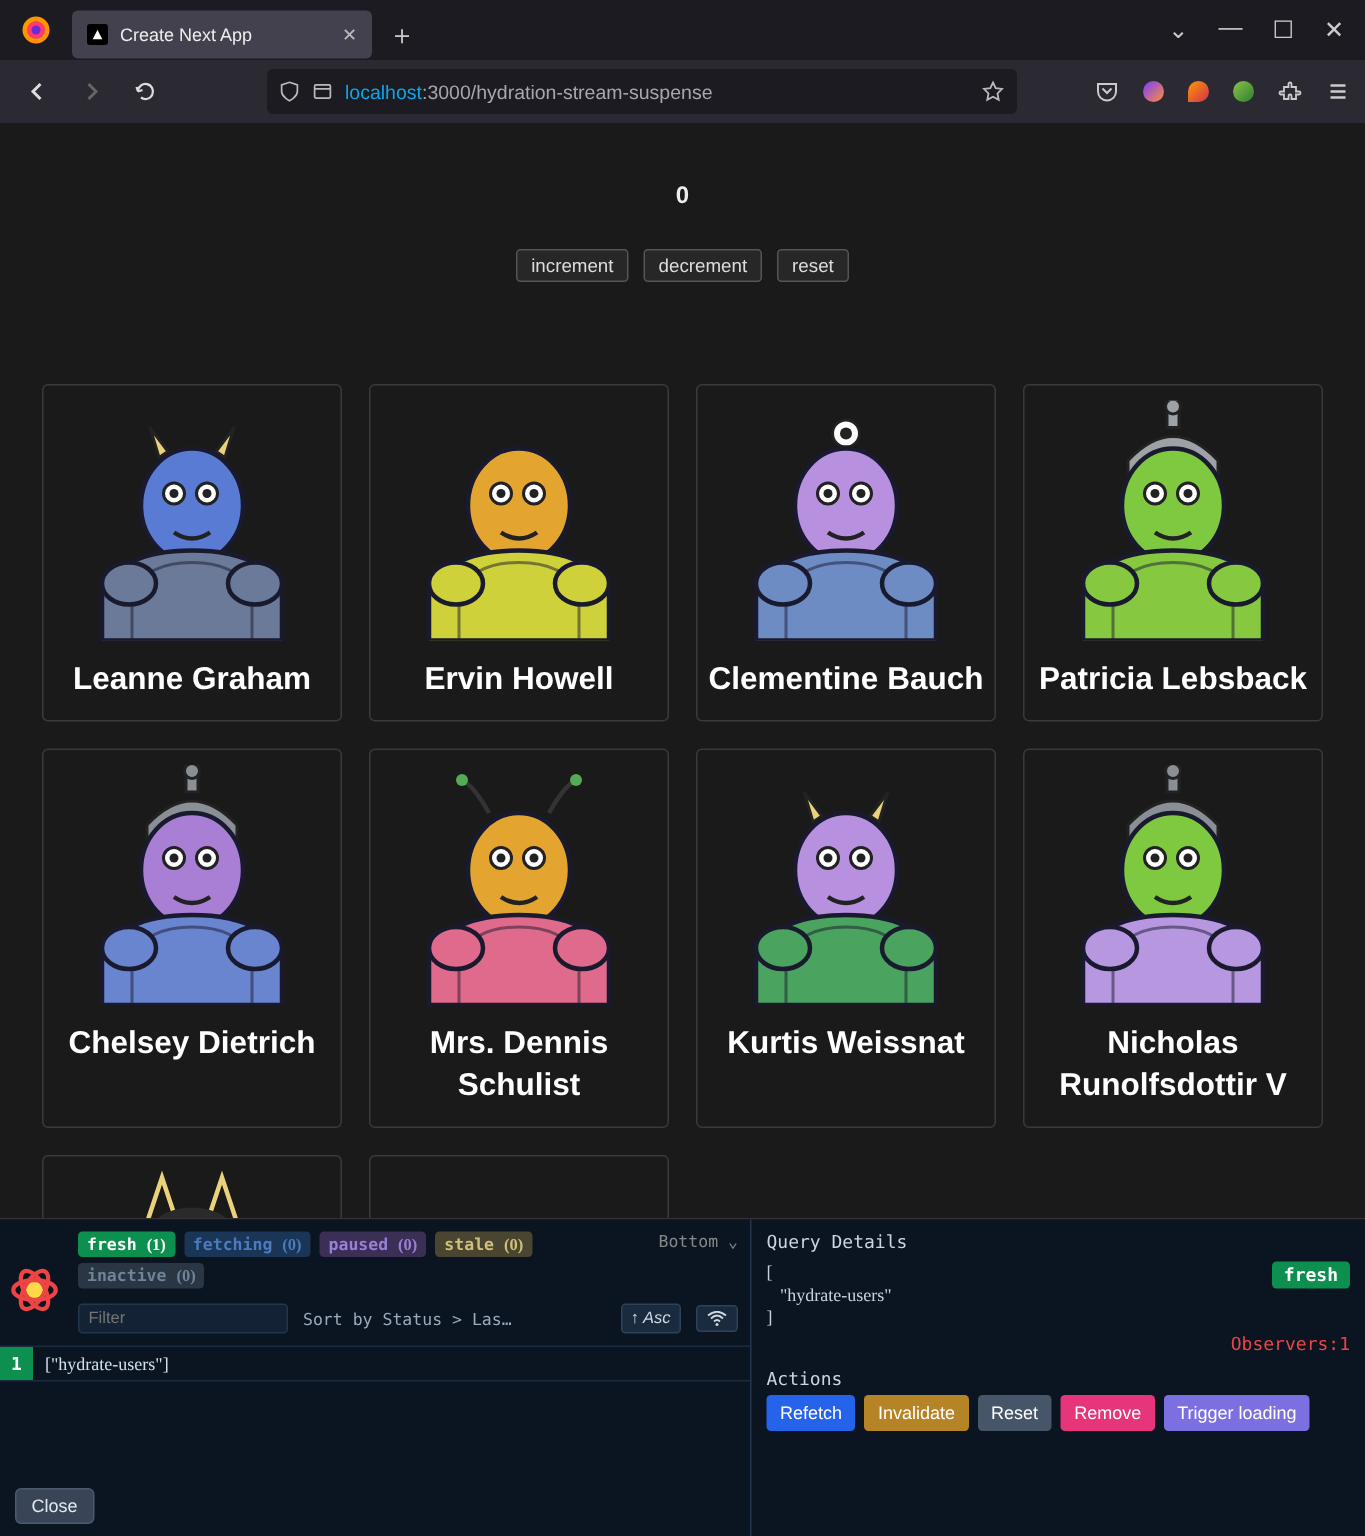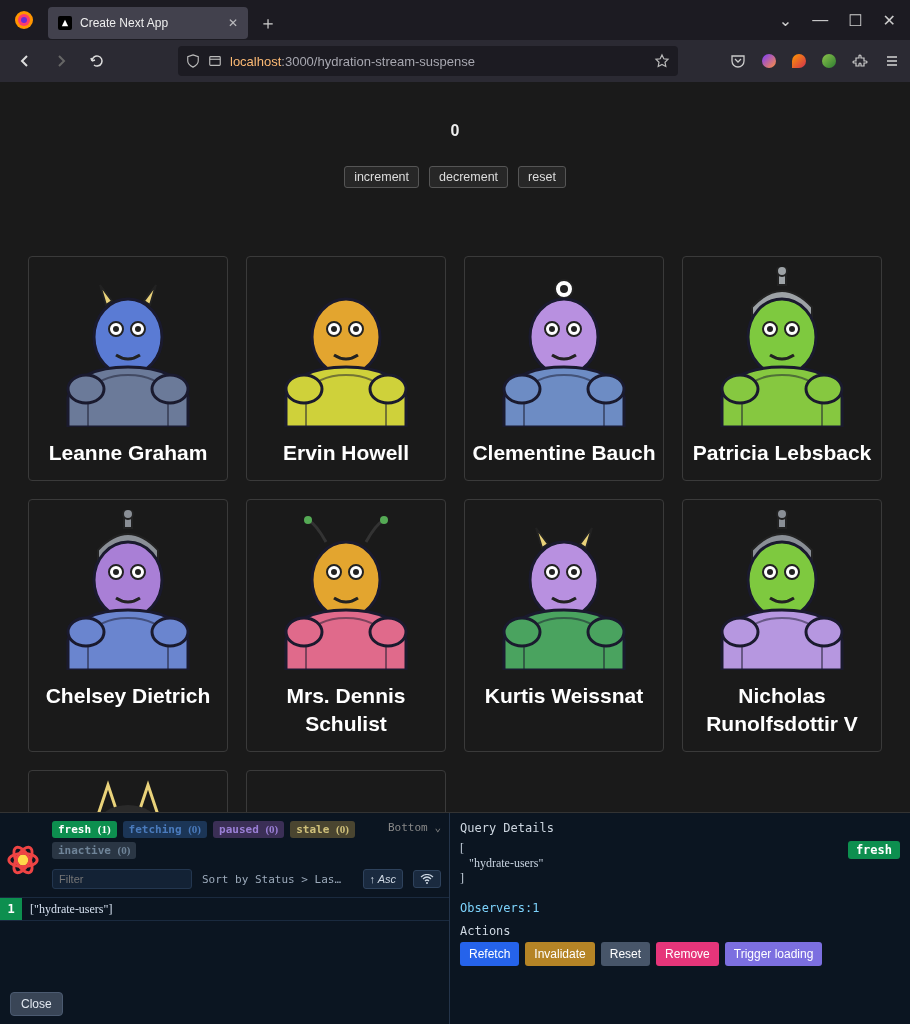--- a/index.html
+++ b/index.html
@@ -9,21 +9,21 @@
   .ff-logo { width:48px; display:flex; align-items:center; justify-content:center; }
   .tab { background:#42414d; height:32px; border-radius:4px; display:flex; align-items:center; padding:0 10px; gap:8px; font-size:12px; color:#eee; width:200px; margin-top:6px;}
   .tab-favicon { width:14px;height:14px;background:#000;display:flex;align-items:center;justify-content:center;border-radius:2px;}
   .tab-close { margin-left:auto; opacity:.7;}
   .newtab { width:28px;height:28px;color:#ccc;display:flex;align-items:center;justify-content:center;font-size:18px;margin-left:6px;margin-top:6px;}
   .winctrls { margin-left:auto; display:flex; gap:20px; padding-right:14px; color:#ccc;}
   .toolbar { height:42px; background:#2b2a33; display:flex; align-items:center; gap:6px; padding:0 10px;}
   .tool-btn { width:30px;height:30px;display:flex;align-items:center;justify-content:center;color:#ccc;border-radius:4px;}
   .tool-btn.disabled { color:#666;}
   .urlbar { flex:0 0 500px; height:30px; background:#1c1b22; border-radius:4px; display:flex; align-items:center; padding:0 8px; gap:8px; color:#bbb; font-size:13px; margin-left:60px;}
-  .urlbar .domain { color:#fdba74;}
+  .urlbar .domain { color:#0ea5e9;}
   .urlbar .path { color:#a7a7b0;}
   .url-star { margin-left:auto;}
   .right-icons { margin-left:auto; display:flex; gap:16px; align-items:center; color:#ccc;}
   .dot-orange{width:14px;height:14px;background:linear-gradient(135deg,#7a3cff,#ff8f3c);border-radius:50%;}
   .dot-swirl{width:14px;height:14px;background:linear-gradient(135deg,#ff9800,#d03050);border-radius:50% 50% 50% 0;}
   .dot-green{width:14px;height:14px;background:linear-gradient(135deg,#8bc34a,#2e7d32);border-radius:50%;}
   
   .page { background:#1a1a1a; height:calc(1024px - 40px - 42px); overflow:hidden; position:relative; color:#eee;}
   .counter-area { text-align:center; padding:40px 0 18px;}
   .counter-value { font-size:16px; font-weight:bold;}
@@ -32,21 +32,21 @@
   .grid { display:grid; grid-template-columns: repeat(4, 200px); gap:18px; justify-content:center; padding:50px 18px 0;}
   .card { border:1px solid #3a3a3a; border-radius:4px; overflow:hidden; text-align:center; padding-bottom:14px;}
   .avatar-wrap { height:170px; display:flex; align-items:flex-end; justify-content:center;}
   .card-name { font-weight:bold; font-size:21px; color:#fff; padding:12px 6px 0; line-height:1.3;}
   .grid2 { display:grid; grid-template-columns: repeat(4, 200px); gap:18px; justify-content:center; padding:18px 18px 0;}
   .partial-card { border:1px solid #3a3a3a; border-radius:4px; height:46px; display:flex; align-items:flex-end; justify-content:center;}
   
 
   
   .devtools { position:absolute; bottom:0; left:0; right:0; height:212px; background:#0b1521; border-top:1px solid #333; display:flex; font-family: ui-monospace, Menlo, Consolas, monospace; font-size:12px;}
-  .dt-left { width:450px; border-right:1px solid #24344a; background:#0b1521; position:relative; overflow:hidden;}
+  .dt-left { width:501px; border-right:1px solid #24344a; background:#0b1521; position:relative; overflow:hidden;}
   .dt-right { flex:1; background:#0b1521; padding:8px 10px; overflow:hidden;}
   .rq-logo { position:absolute; left:6px; top:30px; width:34px;height:34px;}
   .badges { display:flex; gap:6px; padding:8px 8px 4px 52px; flex-wrap:wrap;}
   .badge { border-radius:3px; padding:2px 6px; font-size:11px; font-weight:bold;}
   .b-fresh{background:#0d8f4f;color:#fff;}
   .b-fetch{background:#1b3556;color:#4a7bbd;}
   .b-paused{background:#3b2f56;color:#9a7fd6;}
   .b-stale{background:#4a4530;color:#cfc07a;}
   .b-inactive{background:#2a3644;color:#6f8498;}
   .badge .count{font-family:ui-monospace;}
@@ -59,21 +59,21 @@
   .wifi-btn { background:#1a2a3f; border:1px solid #2e425c; border-radius:3px; padding:3px 6px; margin-left:4px;}
   .query-row { display:flex; align-items:center; background:#0b1521; border-top:1px solid #1a2a3f; border-bottom:1px solid #1a2a3f; height:24px; margin-top:2px;}
   .query-count { background:#0d8f4f; color:#fff; width:22px; text-align:center; font-weight:bold; height:100%; display:flex; align-items:center; justify-content:center;}
   .query-key { padding:0 8px; color:#d5e0ef; font-family:ui-monospace;}
   .close-btn { position:absolute; bottom:8px; left:10px; background:#394556; color:#e2e8f0; border:1px solid #4b5a70; border-radius:4px; padding:4px 10px; font-size:12px;}
 
   .qd-title { color:#cdd6e0; margin-bottom:6px;}
   .qd-key-row { display:flex; align-items:flex-start; justify-content:space-between; gap:8px;}
   .qd-key { color:#c8d3e0; white-space:pre; font-family:ui-monospace;}
   .fresh-pill { background:#0d8f4f; color:#fff; border-radius:3px; padding:2px 8px; font-weight:bold; font-size:12px;}
-  .qd-row { display:flex; justify-content:flex-start; color:#7dd3fc; padding:3px 0; border-top:0;margin-top:12px;}
+  .qd-row { display:flex; justify-content:flex-end; color:#ef4444; padding:3px 0; border-top:0;}
   .qd-section { color:#cdd6e0; margin-top:6px; margin-bottom:4px;}
   .actions-row { display:flex; gap:6px; margin-top:4px;}
   .act-btn { border:none; border-radius:3px; padding:5px 9px; font-size:12px; color:#fff; font-weight:500;}
   .a-refetch{background:#2563eb;}
   .a-invalid{background:#b58426;}
   .a-reset{background:#475569;}
   .a-remove{background:#e6357a;}
   .a-trigger{background:#7c6fe0;}
 
   svg { display:block; }

